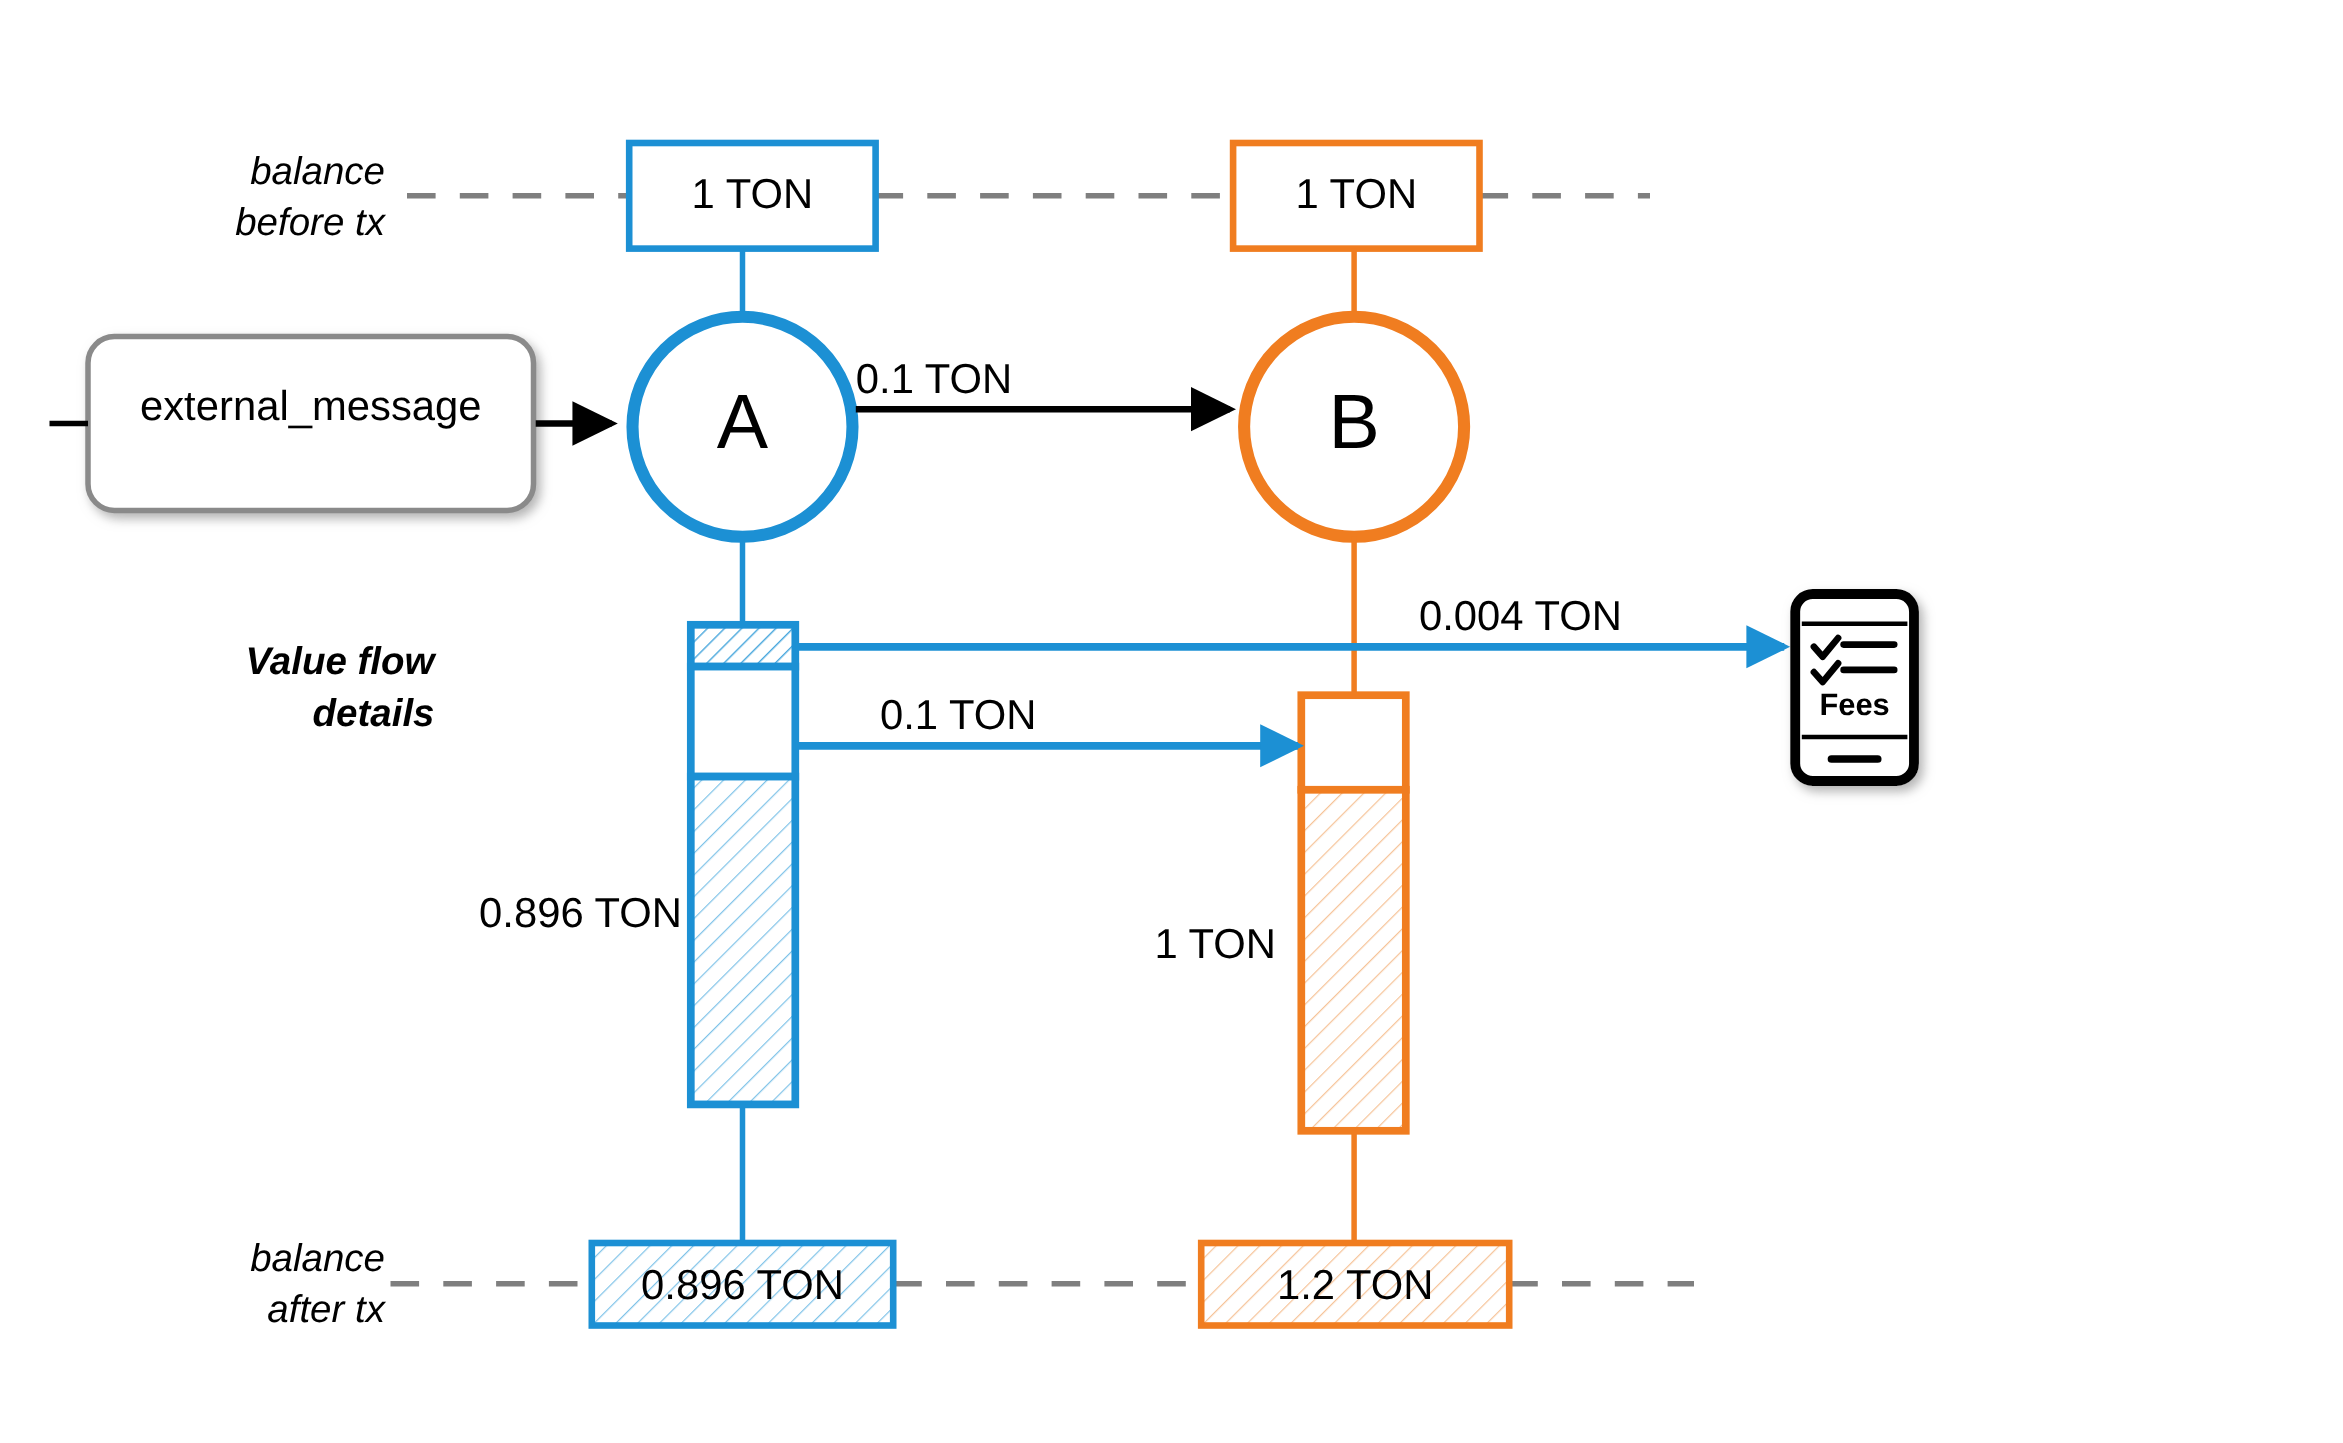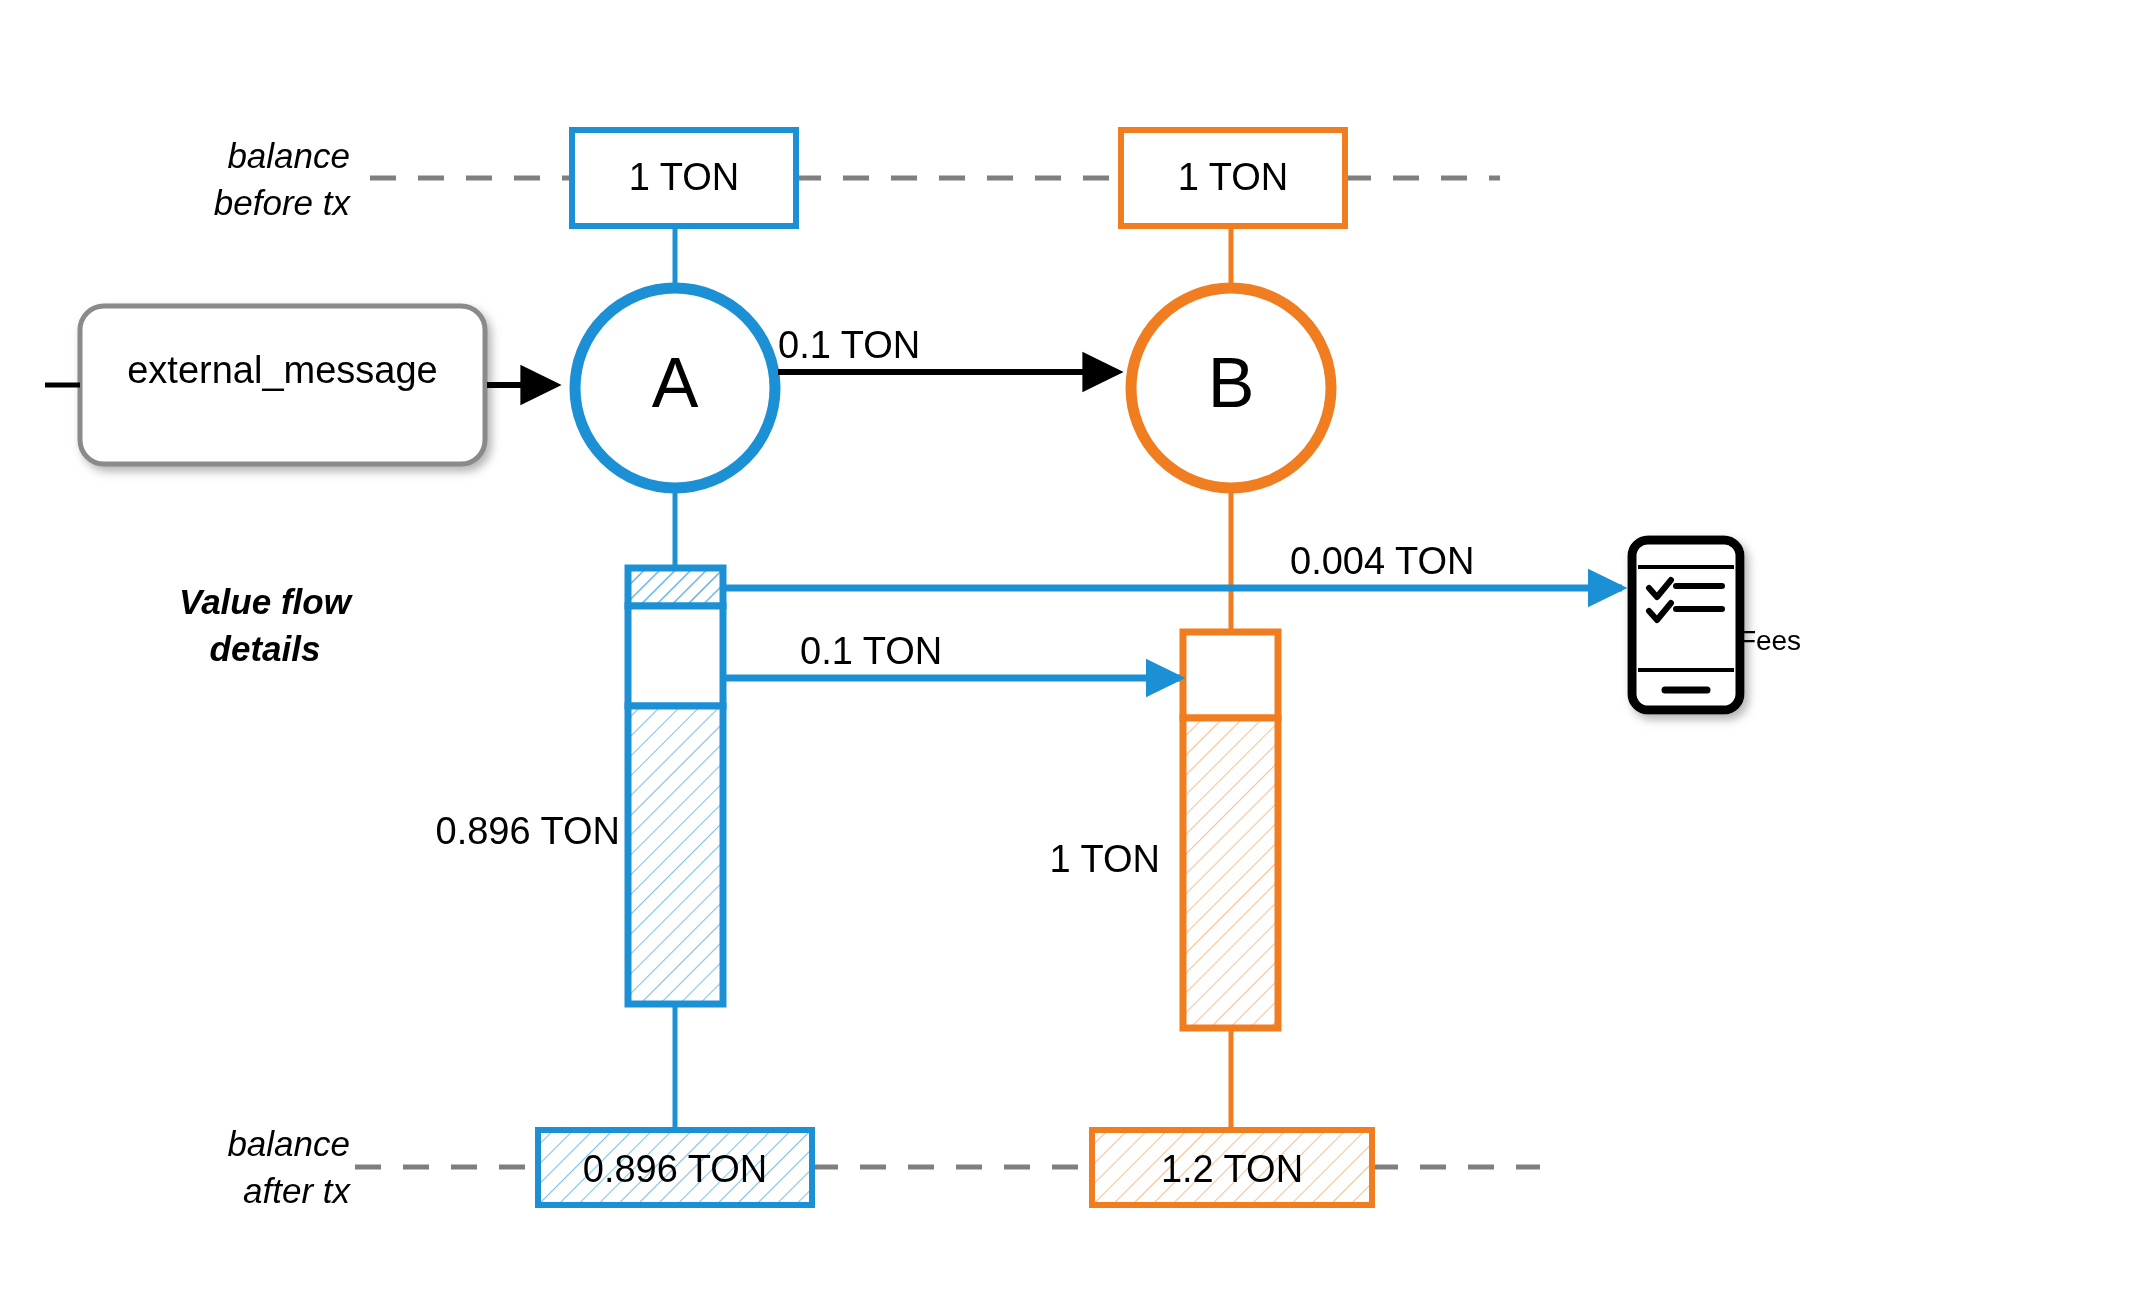--- a/index.html
+++ b/index.html
@@ -36,21 +36,21 @@
     font-style: italic;
     font-size: 35px;
     line-height: 47px;
     text-align: right;
   }
   .lbl-bolditalic {
     font-style: italic;
     font-weight: bold;
     font-size: 35px;
     line-height: 47px;
-    text-align: center;
+    text-align: right;
   }
   .lbl-value {
     font-size: 38px;
     text-align: center;
   }
   .lbl-edge {
     font-size: 38px;
     text-align: left;
   }
   .lbl-node {
@@ -190,15 +190,15 @@
   <div class="lbl lbl-edge" style="left:1290px; top:540px; width:330px;">0.004 TON</div>
 
   <div class="lbl lbl-edge" style="left:800px; top:630px; width:320px;">0.1 TON</div>
 
   <div class="lbl lbl-edge" style="left:370px; top:810px; width:250px; text-align:right;">0.896 TON</div>
   <div class="lbl lbl-edge" style="left:950px; top:838px; width:210px; text-align:right;">1 TON</div>
 
   <div class="lbl lbl-value" style="left:538px; top:1148px; width:274px;">0.896 TON</div>
   <div class="lbl lbl-value" style="left:1092px; top:1148px; width:280px;">1.2 TON</div>
 
-  <div class="lbl lbl-fees" style="left:1716px; top:625px; width:108px;">Fees</div>
+  <div class="lbl lbl-fees" style="left:1632px; top:625px; width:108px;font-weight:bold;">Fees</div>
 
 </div>
 
 </body></html>

